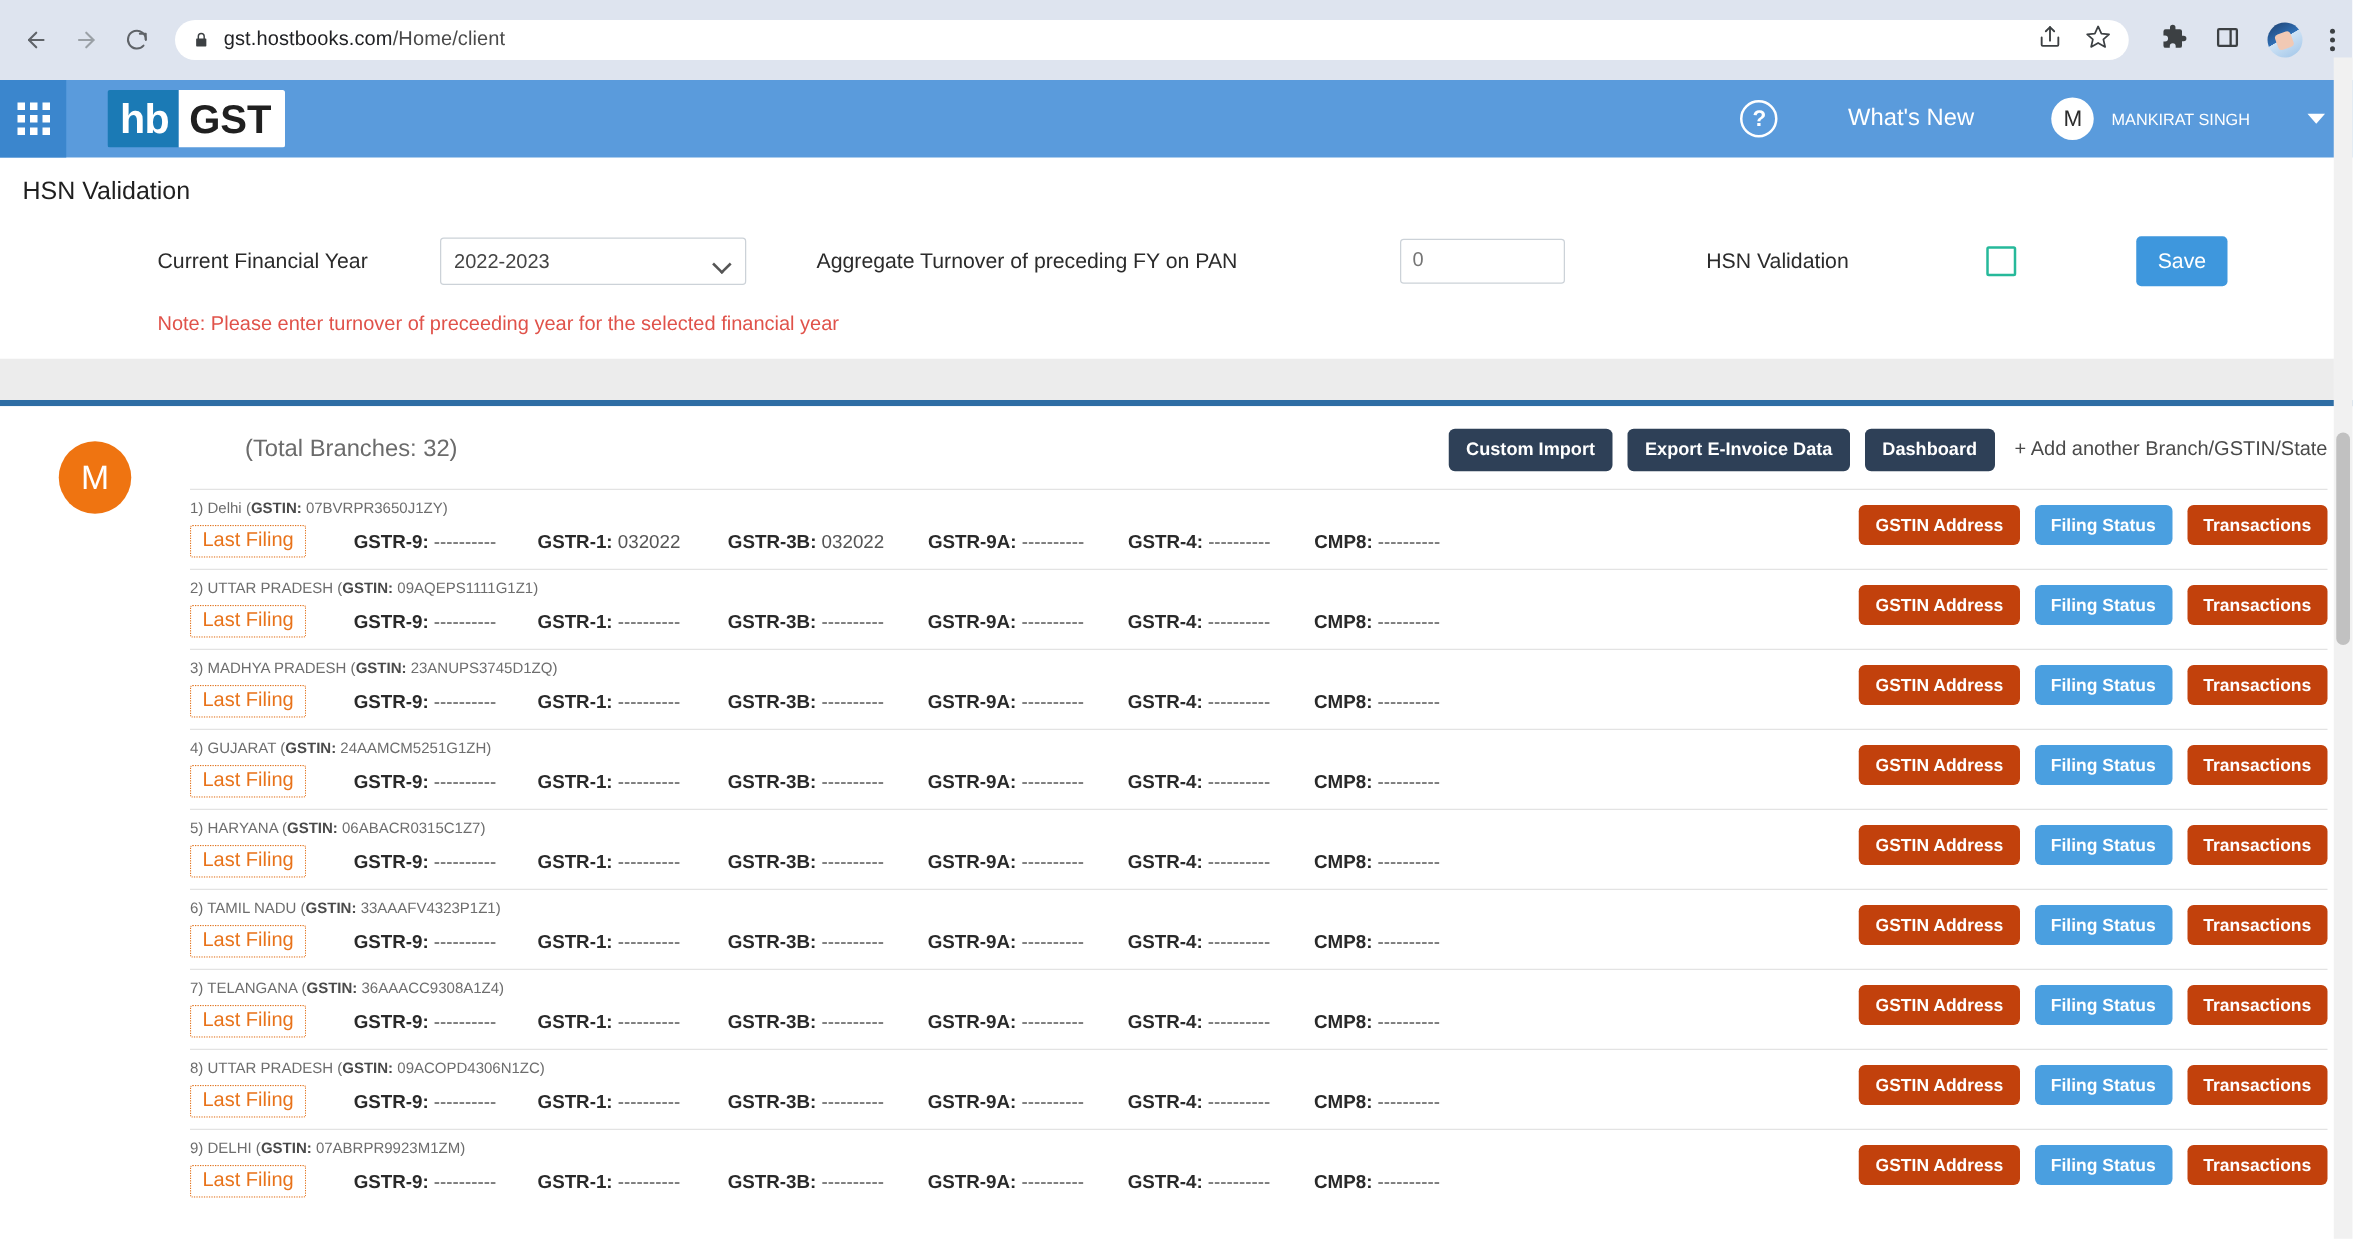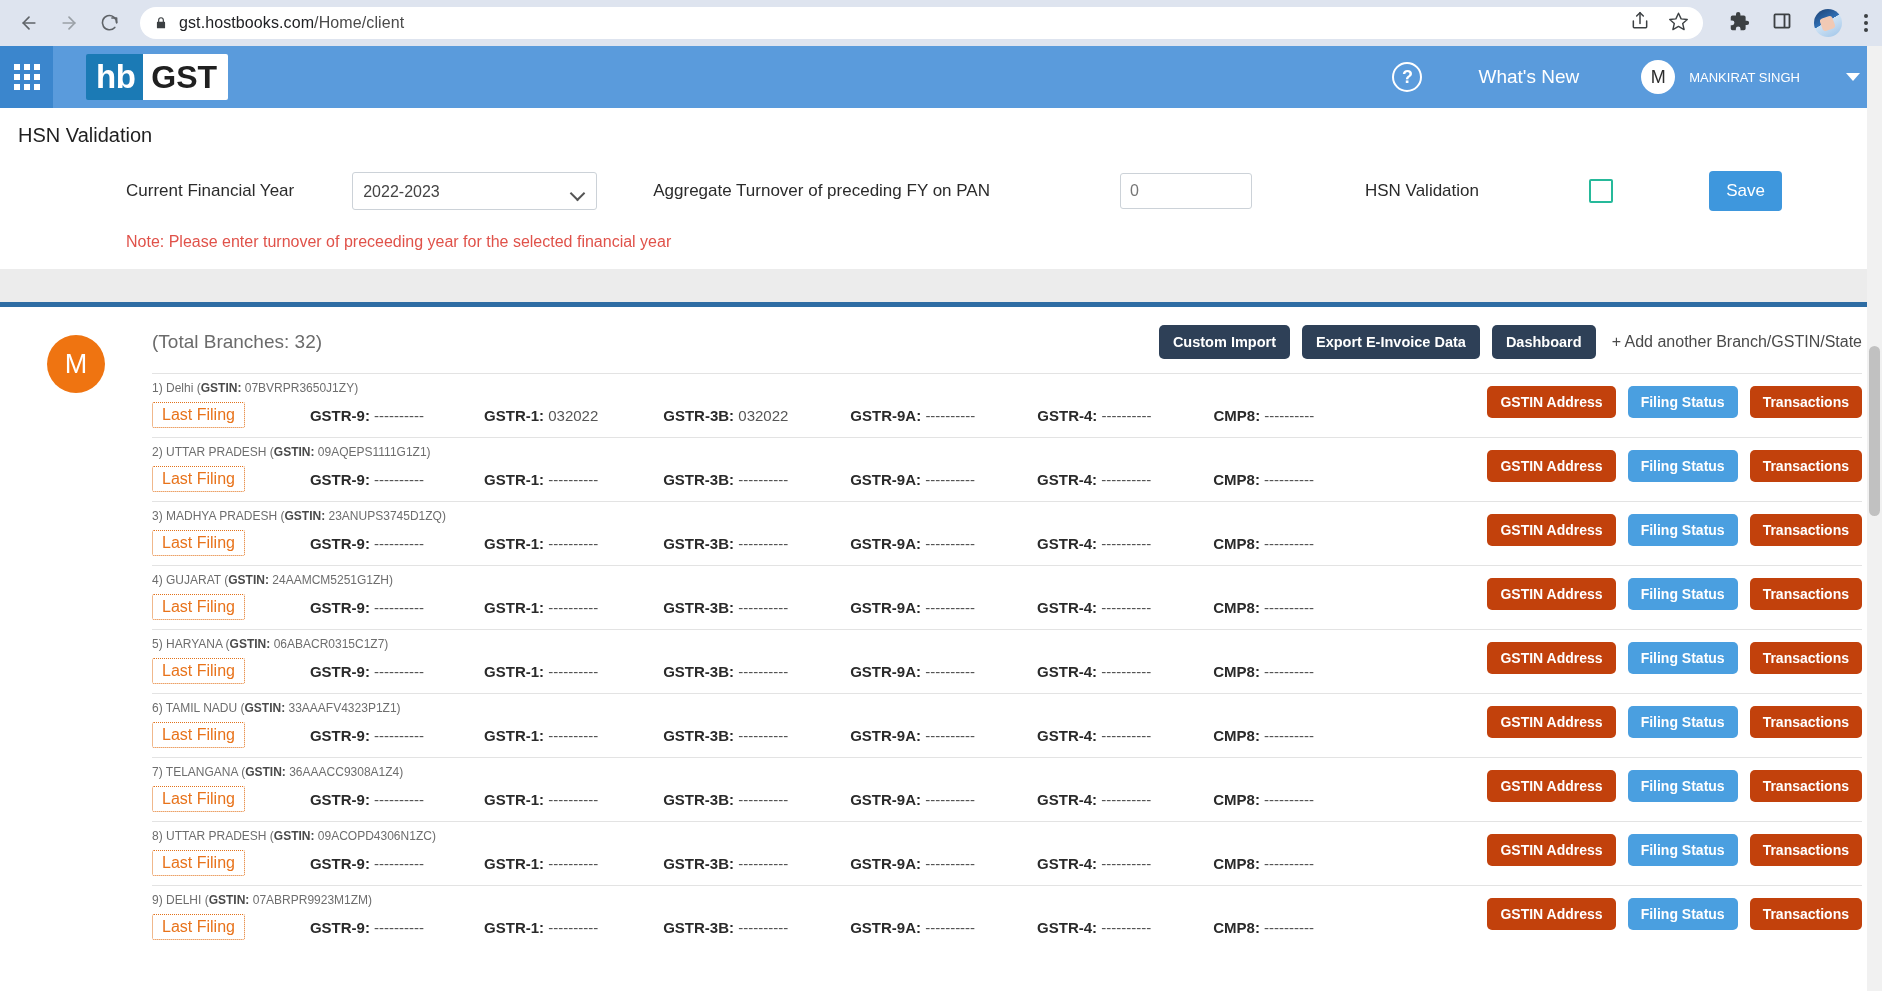--- a/index.html
+++ b/index.html
@@ -7,21 +7,21 @@
   html, body {
     margin: 0; padding: 0;
     width: 1882px; height: 991px;
     overflow: hidden;
     background: #ffffff;
     font-family: "Liberation Sans", sans-serif;
   }
 
   
   .browser-bar {
-    height: 46px;
+    height: 64px;
     background: #dee4ef;
     display: flex;
     align-items: center;
     padding: 0 14px;
     gap: 10px;
   }
   .nav-btn {
     width: 30px; height: 30px;
     display: flex; align-items: center; justify-content: center;
     color: #5f6368;
@@ -269,20 +269,21 @@
   }
   .branch-main { flex: 1 1 auto; padding-right: 20px; min-width: 0; }
   .branch-head {
     display: flex;
     align-items: center;
     padding: 18px 0 14px 0;
   }
   .total-branches {
     font-size: 19px;
     color: #6b6b6b;
+    margin-left: 44px;
   }
   .head-actions {
     margin-left: auto;
     display: flex; align-items: center; gap: 12px;
   }
   .dark-btn {
     background: #2e4057;
     color: #fff;
     border: none;
     border-radius: 5px;
@@ -309,21 +310,20 @@
   .branch-name {
     font-size: 12px;
     color: #6d6d6d;
     padding-bottom: 4px;
   }
   .branch-name b { color: #4a4a4a; font-weight: 700; }
   .branch-detail {
     display: flex;
     align-items: center;
     min-height: 32px;
-    gap: 27px;
   }
   .last-filing {
     border: 1px dotted #e2721b;
     color: #e8731b;
     font-size: 16px;
     padding: 3px 9px;
     border-radius: 2px;
     white-space: nowrap;
     flex: none;
   }

